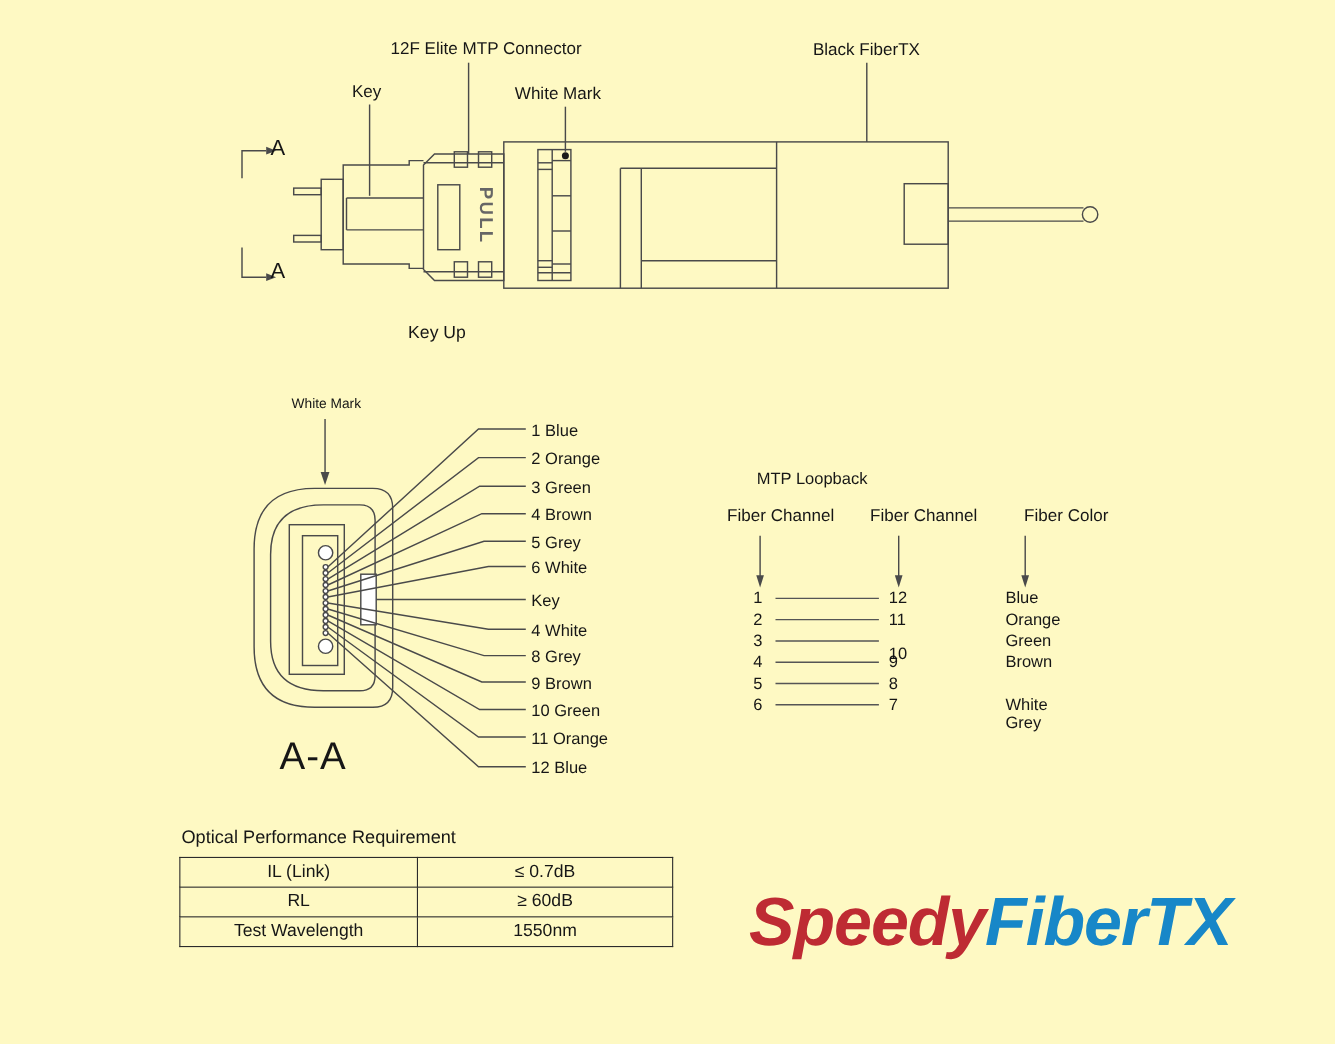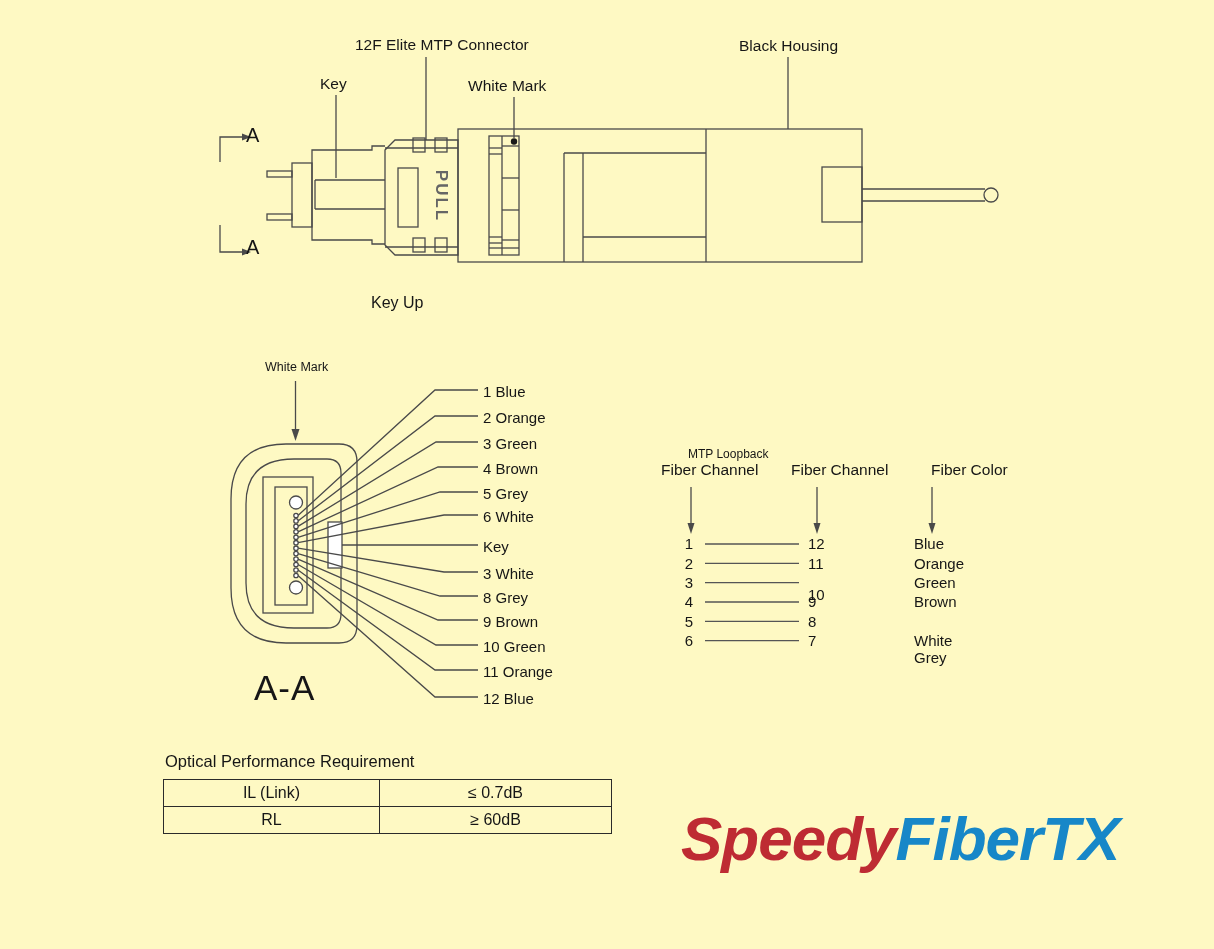--- a/index.html
+++ b/index.html
@@ -11,21 +11,21 @@
   .small{font-size:12.5px;}
   .big-a{font-size:20px;}
   svg.lines{position:absolute;left:0;top:0;}
   .pull{
     position:absolute;left:411px;top:186px;width:60px;height:20px;
     transform:rotate(90deg);transform-origin:center center;
     font-size:17px;font-weight:bold;letter-spacing:2px;color:#666;text-align:center;
   }
   .aa-label{position:absolute;left:483px;font-size:15px;white-space:nowrap;}
   .aa-title{position:absolute;left:254px;top:668px;font-size:35px;letter-spacing:1px;}
-  .lb-title{position:absolute;left:688px;top:427px;font-size:12px;margin-top:20px;}
+  .lb-title{position:absolute;left:688px;top:427px;font-size:15px;}
   .lb-head{position:absolute;top:461px;font-size:15.5px;white-space:nowrap;margin-left:24px;}
   .lb-num-l{position:absolute;left:680px;width:18px;text-align:center;font-size:15px;}
   .lb-num-r{position:absolute;left:808px;width:30px;text-align:left;font-size:15px;}
   .lb-color{position:absolute;left:914px;font-size:15px;white-space:nowrap;}
   .perf-title{position:absolute;left:165px;top:752px;font-size:16.5px;}
   .perf-table{
     position:absolute;left:163px;top:779px;width:449px;
     border-collapse:collapse;table-layout:fixed;
   }
   .perf-table td{
@@ -186,35 +186,35 @@
         <line x1="705" y1="602" x2="799" y2="602"></line>
         <line x1="705" y1="621.3" x2="799" y2="621.3"></line>
         <line x1="705" y1="640.7" x2="799" y2="640.7"></line>
       </g>
     </g>
   </svg>
 
   <div class="lbl" style="left:355px;top:36px;">12F Elite MTP Connector</div>
   <div class="lbl" style="left:320px;top:75px;">Key</div>
   <div class="lbl" style="left:468px;top:77px;">White Mark</div>
-  <div class="lbl" style="left:739px;top:37px;">Black Housing</div>
+  <div class="lbl" style="left:739px;top:37px;">Black FiberTX</div>
   <div class="lbl big-a" style="left:246px;top:124px;">A</div>
   <div class="lbl big-a" style="left:246px;top:236px;">A</div>
   <div class="pull">PULL</div>
   <div class="lbl" style="left:371px;top:294px;font-size:16px;">Key Up</div>
 
   <div class="lbl small" style="left:265px;top:361px;">White Mark</div>
   <div class="aa-label" style="top:383px;">1 Blue</div>
   <div class="aa-label" style="top:409px;">2 Orange</div>
   <div class="aa-label" style="top:435px;">3 Green</div>
   <div class="aa-label" style="top:460px;">4 Brown</div>
   <div class="aa-label" style="top:485px;">5 Grey</div>
   <div class="aa-label" style="top:508px;">6 White</div>
   <div class="aa-label" style="top:538px;">Key</div>
-  <div class="aa-label" style="top:565px;">3 White</div>
+  <div class="aa-label" style="top:565px;">4 White</div>
   <div class="aa-label" style="top:589px;">8 Grey</div>
   <div class="aa-label" style="top:613px;">9 Brown</div>
   <div class="aa-label" style="top:638px;">10 Green</div>
   <div class="aa-label" style="top:663px;">11 Orange</div>
   <div class="aa-label" style="top:690px;text-align:center;">12 Blue</div>
   <div class="aa-title">A-A</div>
 
   <div class="lb-title">MTP Loopback</div>
   <div class="lb-head" style="left:637px;">Fiber Channel</div>
   <div class="lb-head" style="left:767px;">Fiber Channel</div>
@@ -248,20 +248,24 @@
   <table class="perf-table">
     <tbody>
     <tr>
       <td class="c1">IL (Link)</td>
       <td>≤ 0.7dB</td>
     </tr>
     <tr>
       <td class="c1">RL</td>
       <td>≥ 60dB</td>
     </tr>
+    <tr>
+      <td class="c1">Test Wavelength</td>
+      <td>1550nm</td>
+    </tr>
   </tbody>
     </table>
 
   <div class="logo">
     <span style="color: rgb(190, 43, 51);">Speedy</span><span style="color: rgb(23, 135, 200);">FiberTX</span>
   </div>
 
 </div>
 
 </body></html>

